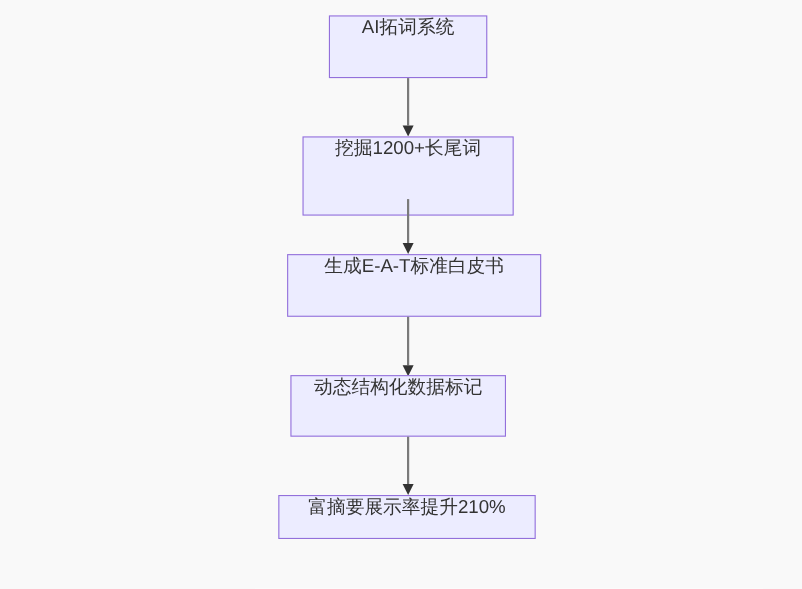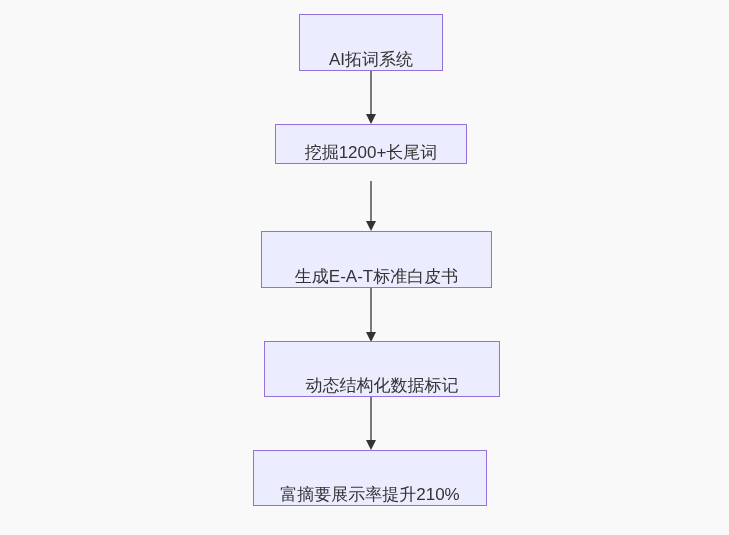--- a/index.html
+++ b/index.html
@@ -9,35 +9,35 @@
   .canvas {
     position: relative;
     width: 729px;
     height: 535px;
     background: var(--background, #f9f9f9);
     overflow: hidden;
   }
   .flow-node {
     position: absolute;
     display: flex;
-    align-items: flex-end;
+    align-items: flex-start;
     justify-content: center;
     background: var(--node-fill, #ececff);
     border: 1px solid var(--node-border, #9370db);
     color: var(--text, #333333);
     font-size: 17px;
     text-align: center;
     line-height: 1.2;
   }
   
   .n1 { left: 299px; top: 14px;  width: 144px; height: 57px; }
-  .n2 { left: 275px; top: 124px; width: 192px; height: 40px; }
+  .n2 { left: 275px; top: 124px; width: 192px; height: 72px; }
   .n3 { left: 261px; top: 231px; width: 231px; height: 57px; }
-  .n4 { left: 264px; top: 341px; width: 236px; height: 56px; }
-  .n5 { left: 253px; top: 450px; width: 234px; height: 56px; }
+  .n4 { left: 264px; top: 341px; width: 196px; height: 56px; }
+  .n5 { left: 253px; top: 450px; width: 234px; height: 40px; }
 
   .edge {
     position: absolute;
     left: 364px;
     width: 13px;
     display: flex;
     flex-direction: column;
     align-items: center;
   }
   .edge-line {

